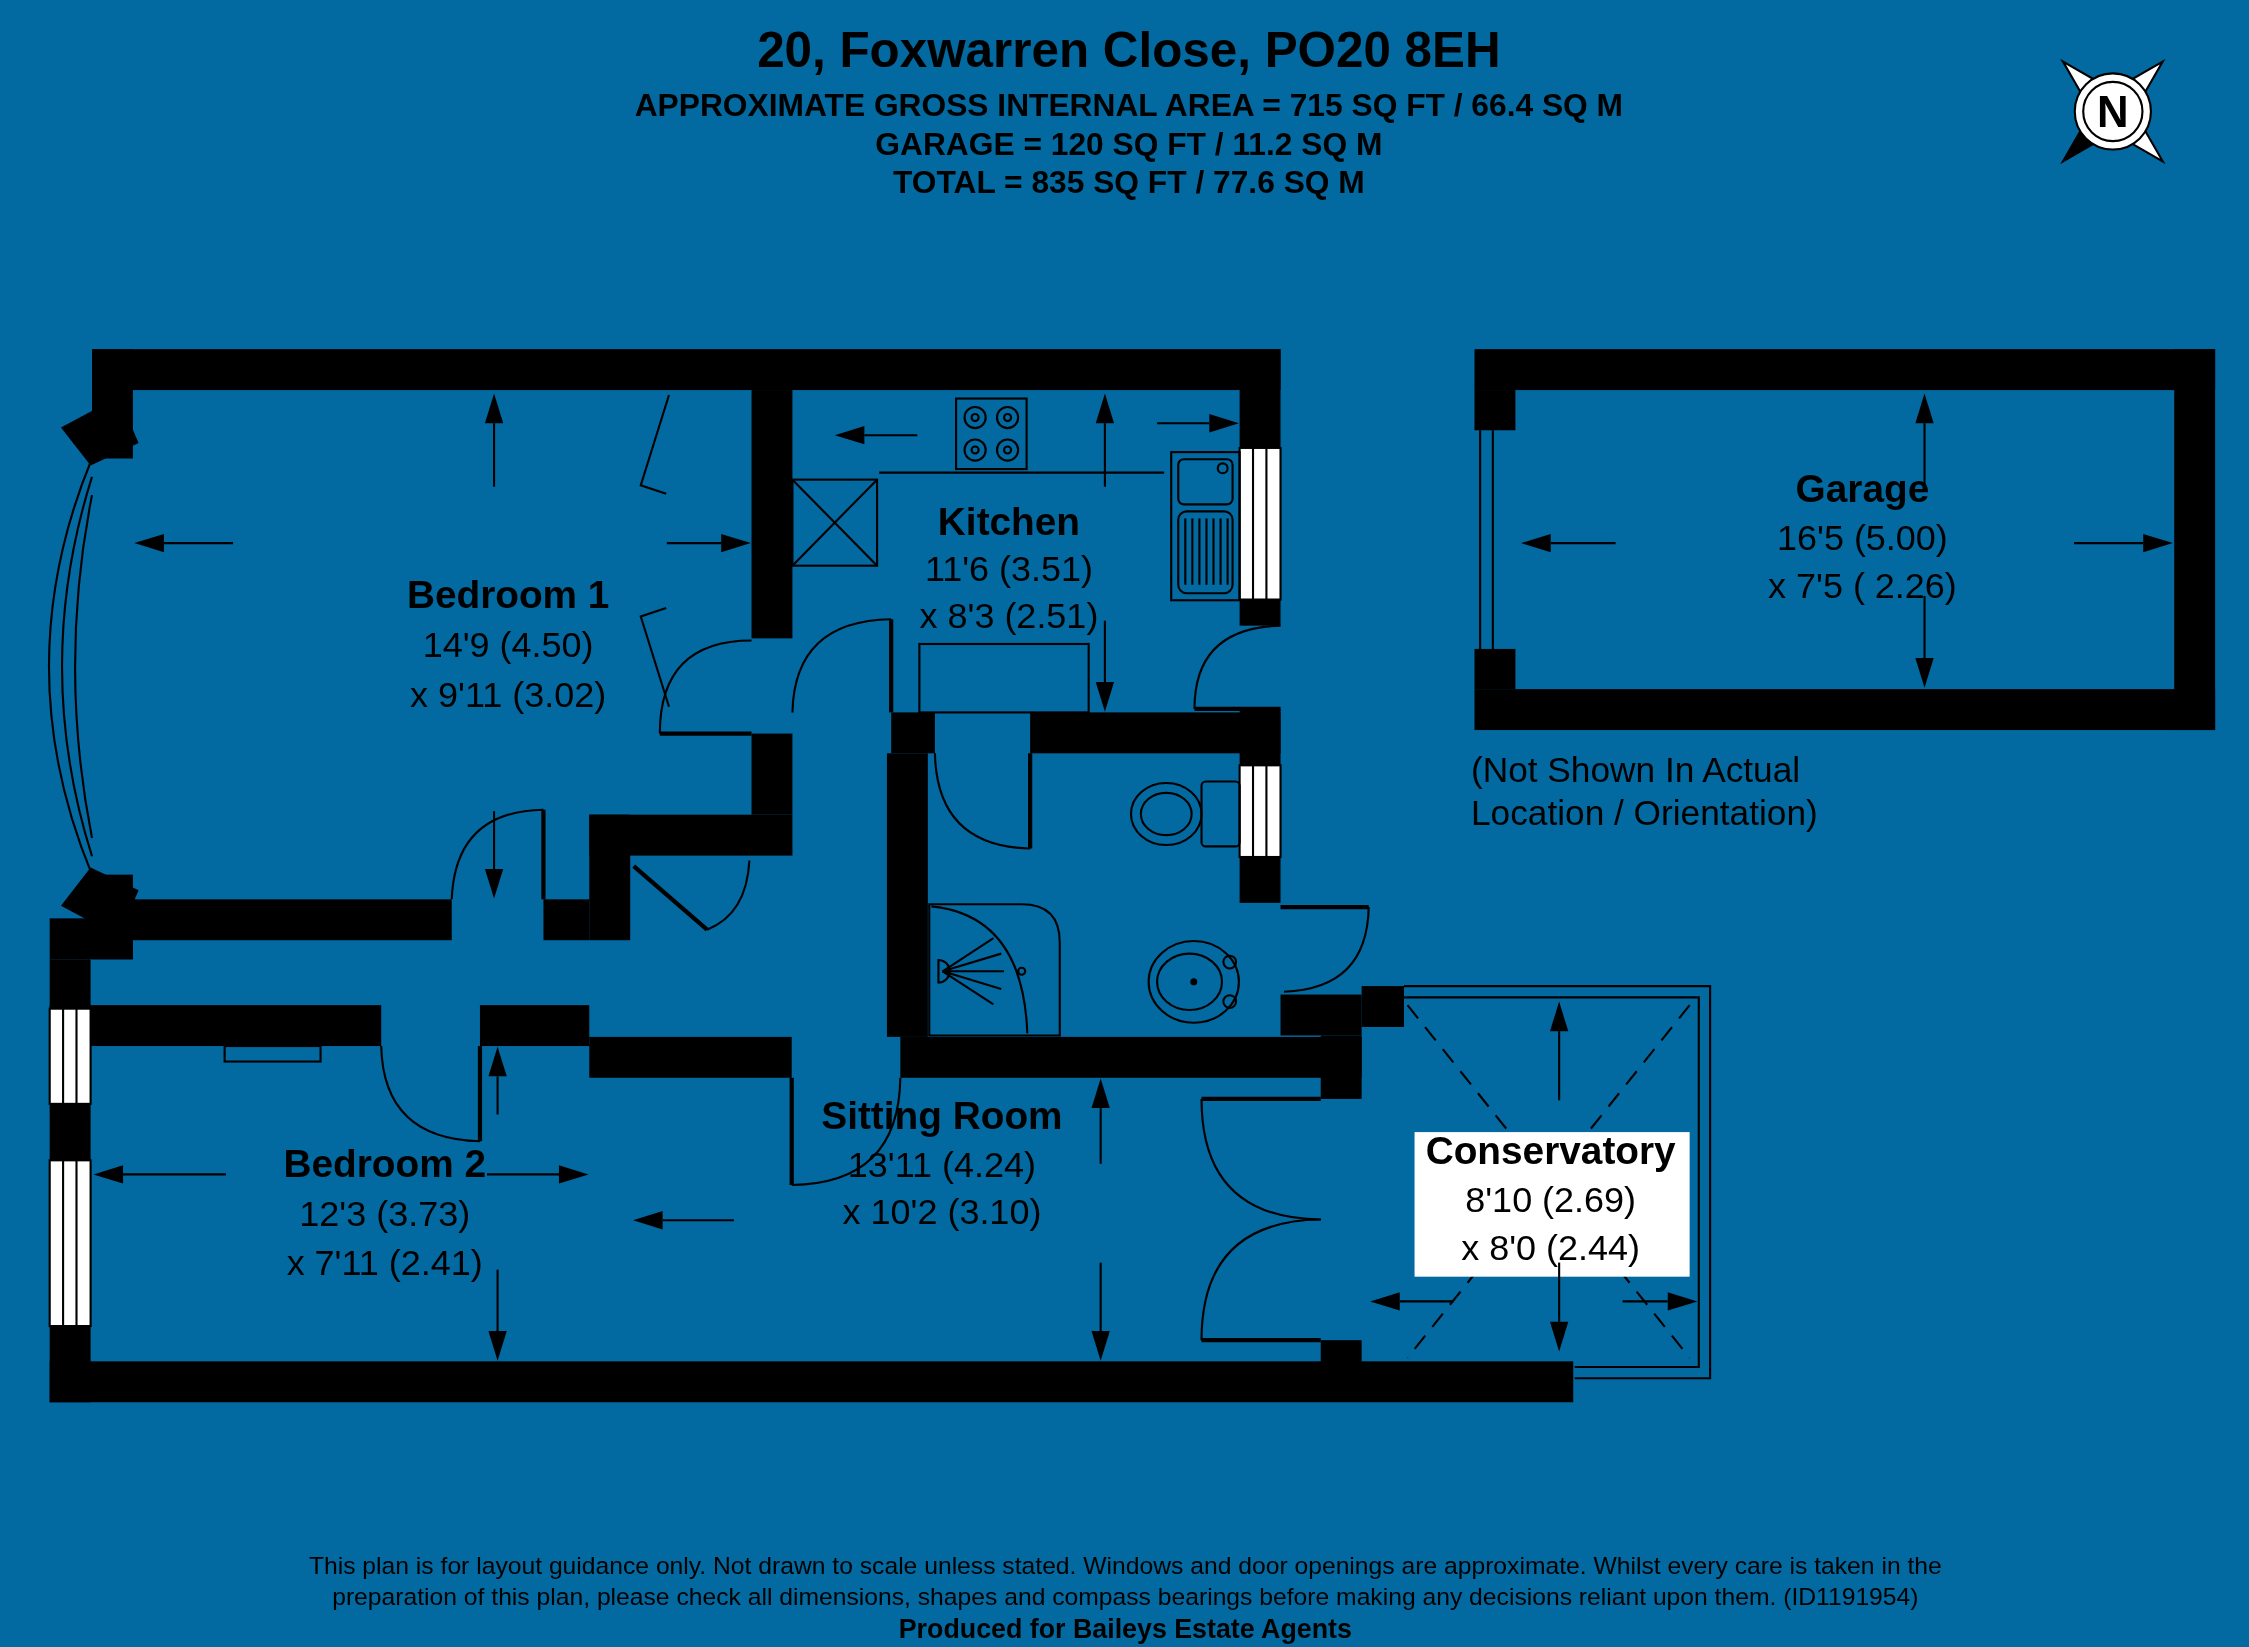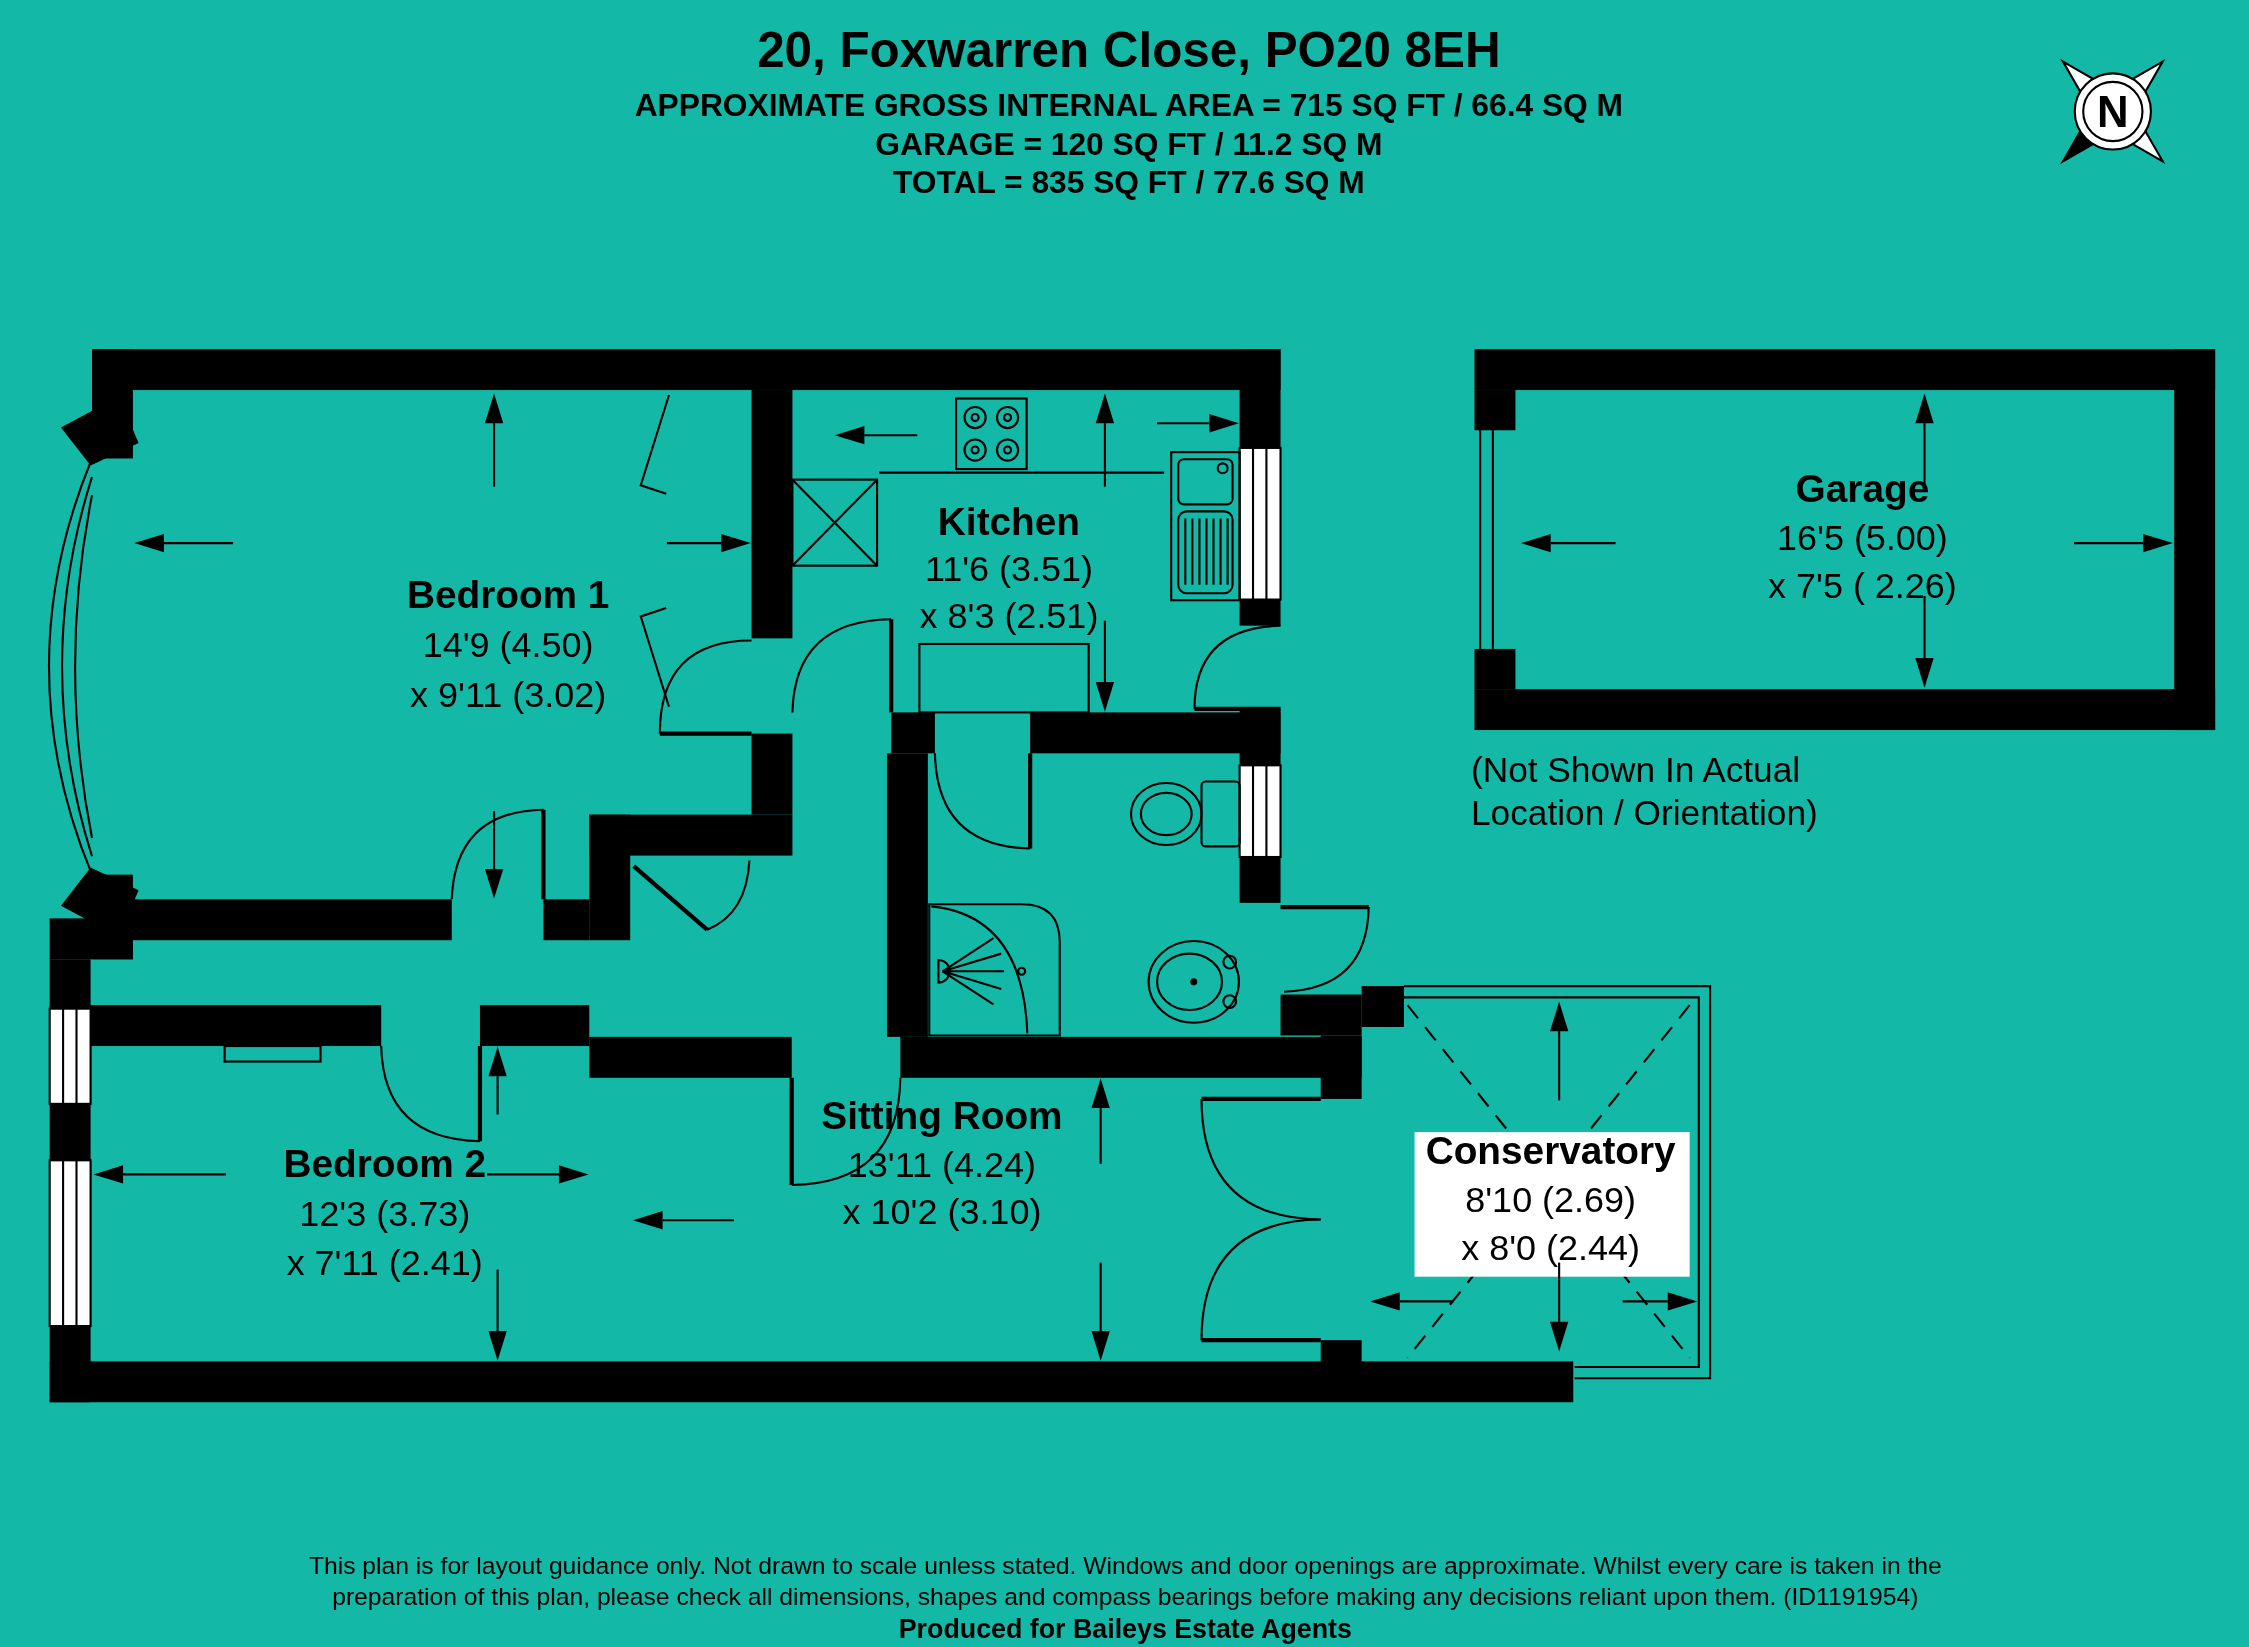--- a/index.html
+++ b/index.html
@@ -1,16 +1,16 @@
 <!DOCTYPE html>
 <html style="font-size:11.3px"><head>
 <meta charset="utf-8">
 <style>
   html,body{margin:0;padding:0;background:#fff;}
-  .page{width:2250px;height:1647px;background:#14b8a6;position:relative;font-family:"Liberation Sans",sans-serif;}
+  .page{width:2250px;height:1647px;background:#0369a1;position:relative;font-family:"Liberation Sans",sans-serif;}
   svg{display:block;}
   .w{fill:#000;stroke:none;}
   .thin{fill:none;stroke:#000;stroke-width:3;}
   .win{fill:#fff;stroke:#000;stroke-width:3;}
   .door{fill:none;stroke:#000;stroke-width:3;}
   .leaf{fill:none;stroke:#000;stroke-width:6;}
   .dim{stroke:#000;stroke-width:3;}
   .head{fill:#000;stroke:none;}
   .dash{fill:none;stroke:#000;stroke-width:3;stroke-dasharray:24 16;}
   text{fill:#000;}

